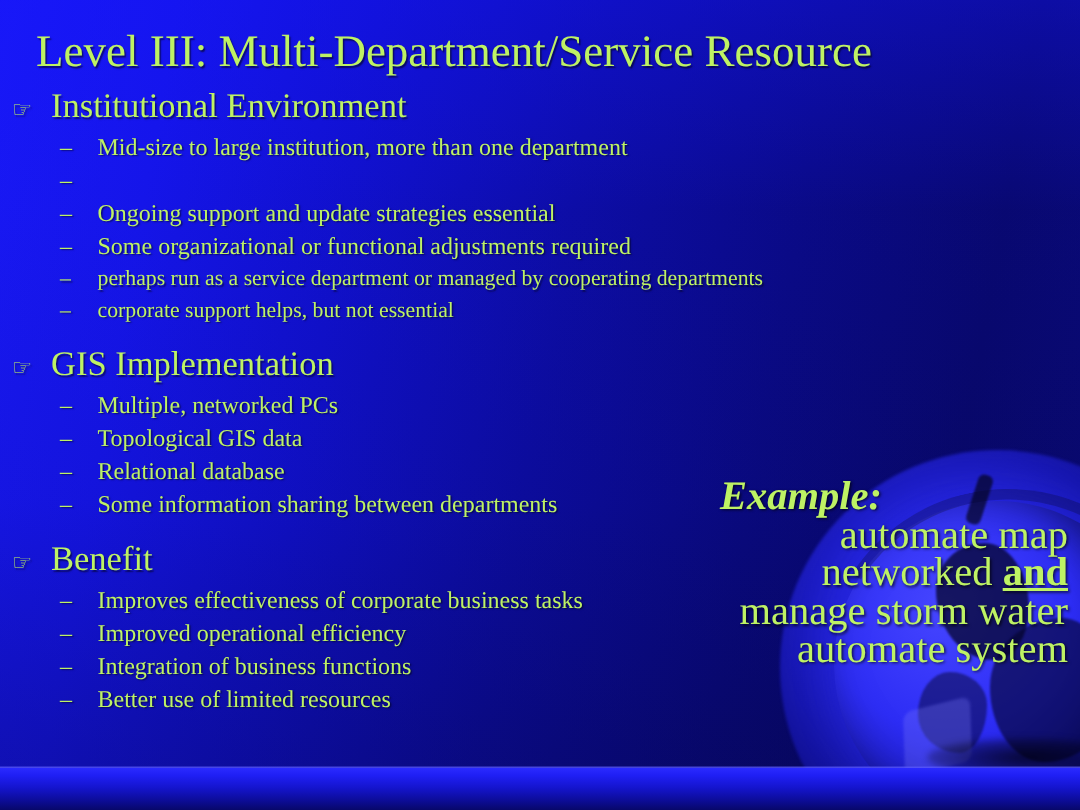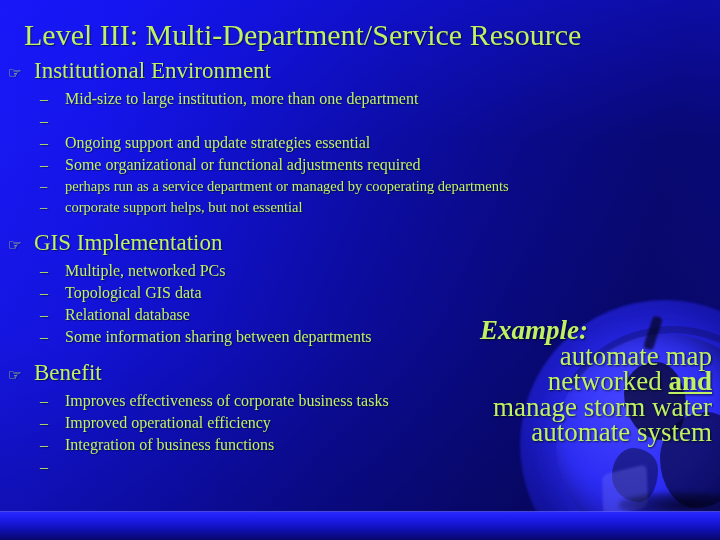--- a/index.html
+++ b/index.html
@@ -327,20 +327,21 @@
         <div class="lvl2">
           <span class="marker">–</span>
           <span class="txt">Improved operational efficiency</span>
         </div>
         <div class="lvl2">
           <span class="marker">–</span>
           <span class="txt">Integration of business functions</span>
         </div>
         <div class="lvl2">
           <span class="marker">–</span>
+          <span class="txt">Better use of limited resources</span>
         </div>
       </div>
 
     </div>
 
     <div class="example-box">
       <span class="example-head">Example:</span>
       <span class="example-body">automate map</span>
       <span class="example-body"><span>networked </span><span class="u-bold">and</span></span>
       <span class="example-body">manage storm water</span>

